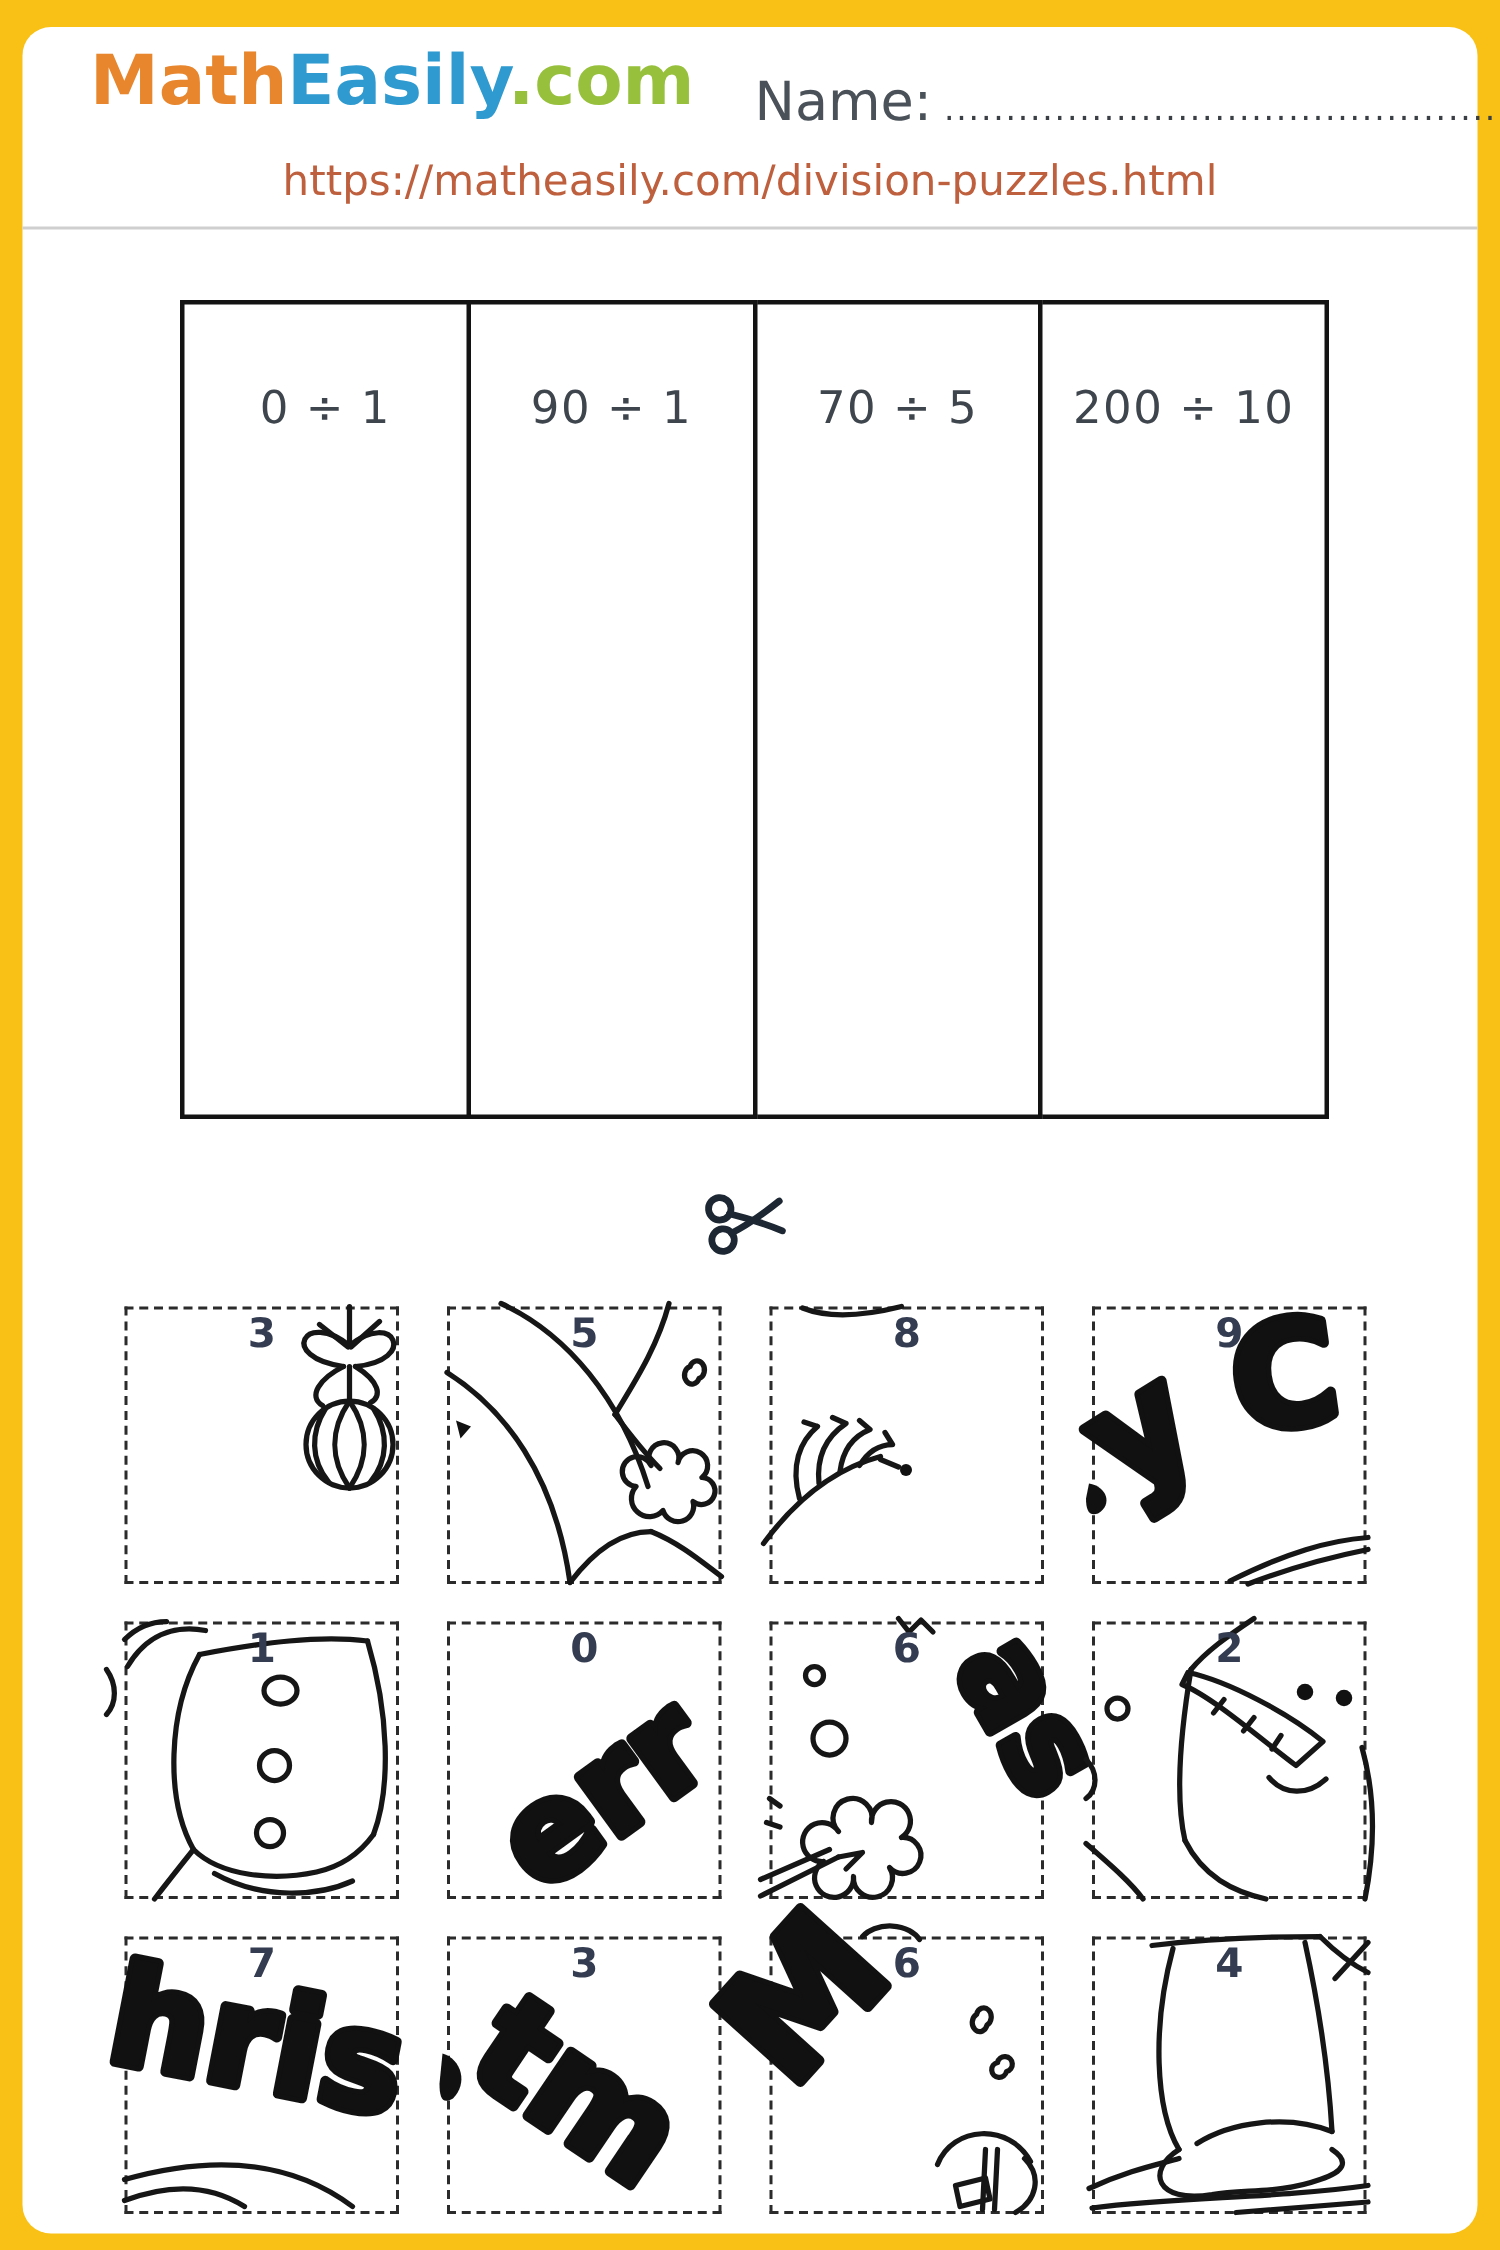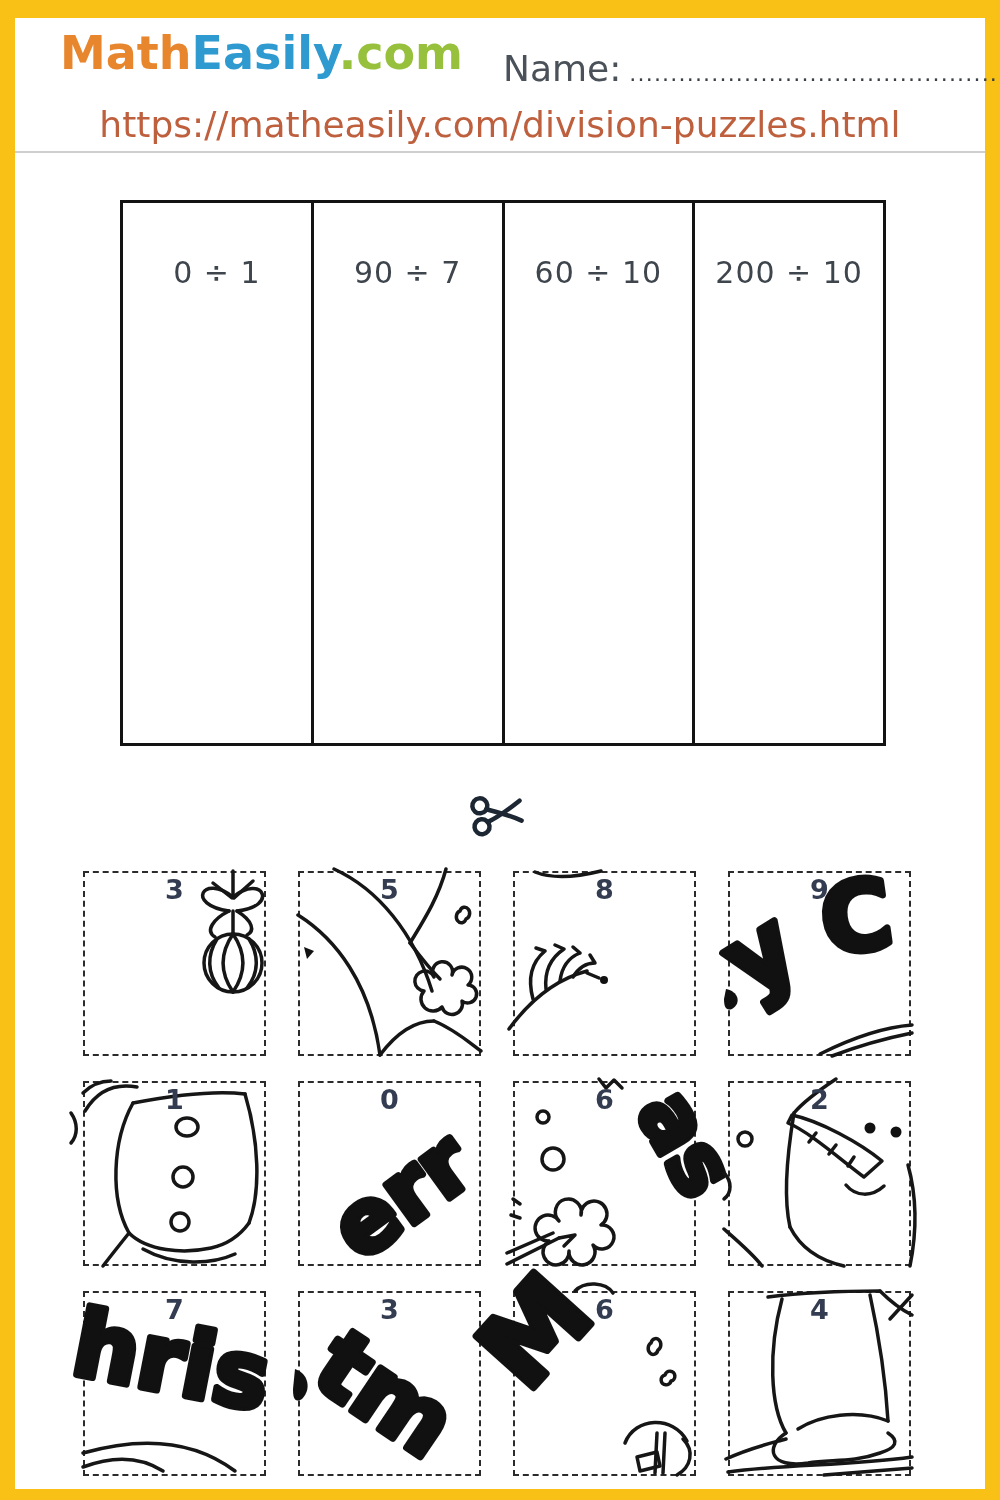--- a/index.html
+++ b/index.html
@@ -8,20 +8,21 @@
     background: #F9C116;
     position: relative;
     font-family: "DejaVu Sans", sans-serif;
     overflow: hidden;
   }
   .page {
     position: absolute;
     left: 15px; top: 18px;
     width: 970px; height: 1471px;
     background: #ffffff;
+    border-radius: 19px;
   }
 
   
   .logo {
     position: absolute; left: 45px; top: 8px;
     font-size: 46px; font-weight: bold; letter-spacing: 0px;
     white-space: nowrap;
   }
   .logo .math   { color: #E8862D; }
   .logo .easily { color: #2F9AD0; }
@@ -30,21 +31,21 @@
   .name-row {
     position: absolute; left: 488px; top: 30px;
     display: flex; align-items: baseline;
     white-space: nowrap;
   }
   .name-label { font-size: 36px; color: #4A5158; }
   .name-dots  { font-size: 22px; color: #3A3F45; letter-spacing: 1.2px; margin-left: 8px; overflow: hidden; max-width: 420px; display: inline-block; }
 
   .url-line {
     position: absolute; left: 0; top: 86px; width: 100%;
-    text-align: center; font-size: 36px; color: #BE5F3D;
+    text-align: center; font-size: 28px; color: #BE5F3D;
   }
   .separator {
     position: absolute; left: 0; top: 133px; width: 100%;
     border: none; border-top: 2px solid #CFCFCF;
   }
 
   
   table.problems {
     position: absolute; left: 105px; top: 182px;
     width: 766px; height: 546px;
@@ -114,22 +115,22 @@
   </div>
 
   <div class="url-line">https://matheasily.com/division-puzzles.html</div>
 
   <hr class="separator">
 
   <table class="problems">
     <tbody>
         <tr>
       <td>0 ÷ 1</td>
-      <td>90 ÷ 7</td>
-      <td>60 ÷ 10</td>
+      <td>90 ÷ 1</td>
+      <td>70 ÷ 5</td>
       <td>200 ÷ 10</td>
     </tr>
   </tbody>
     </table>
 
   <div class="scissors">
     <svg width="56" height="52" viewBox="0 0 56 52">
       <circle cx="11" cy="16" r="7.5" fill="none" stroke="#1C2733" stroke-width="4.5"></circle>
       <circle cx="11" cy="37" r="7.5" fill="none" stroke="#1C2733" stroke-width="4.5"></circle>
       <path d="M17,20 C28,24 40,29 51,35" fill="none" stroke="#1C2733" stroke-width="4.5" stroke-linecap="round"></path>

